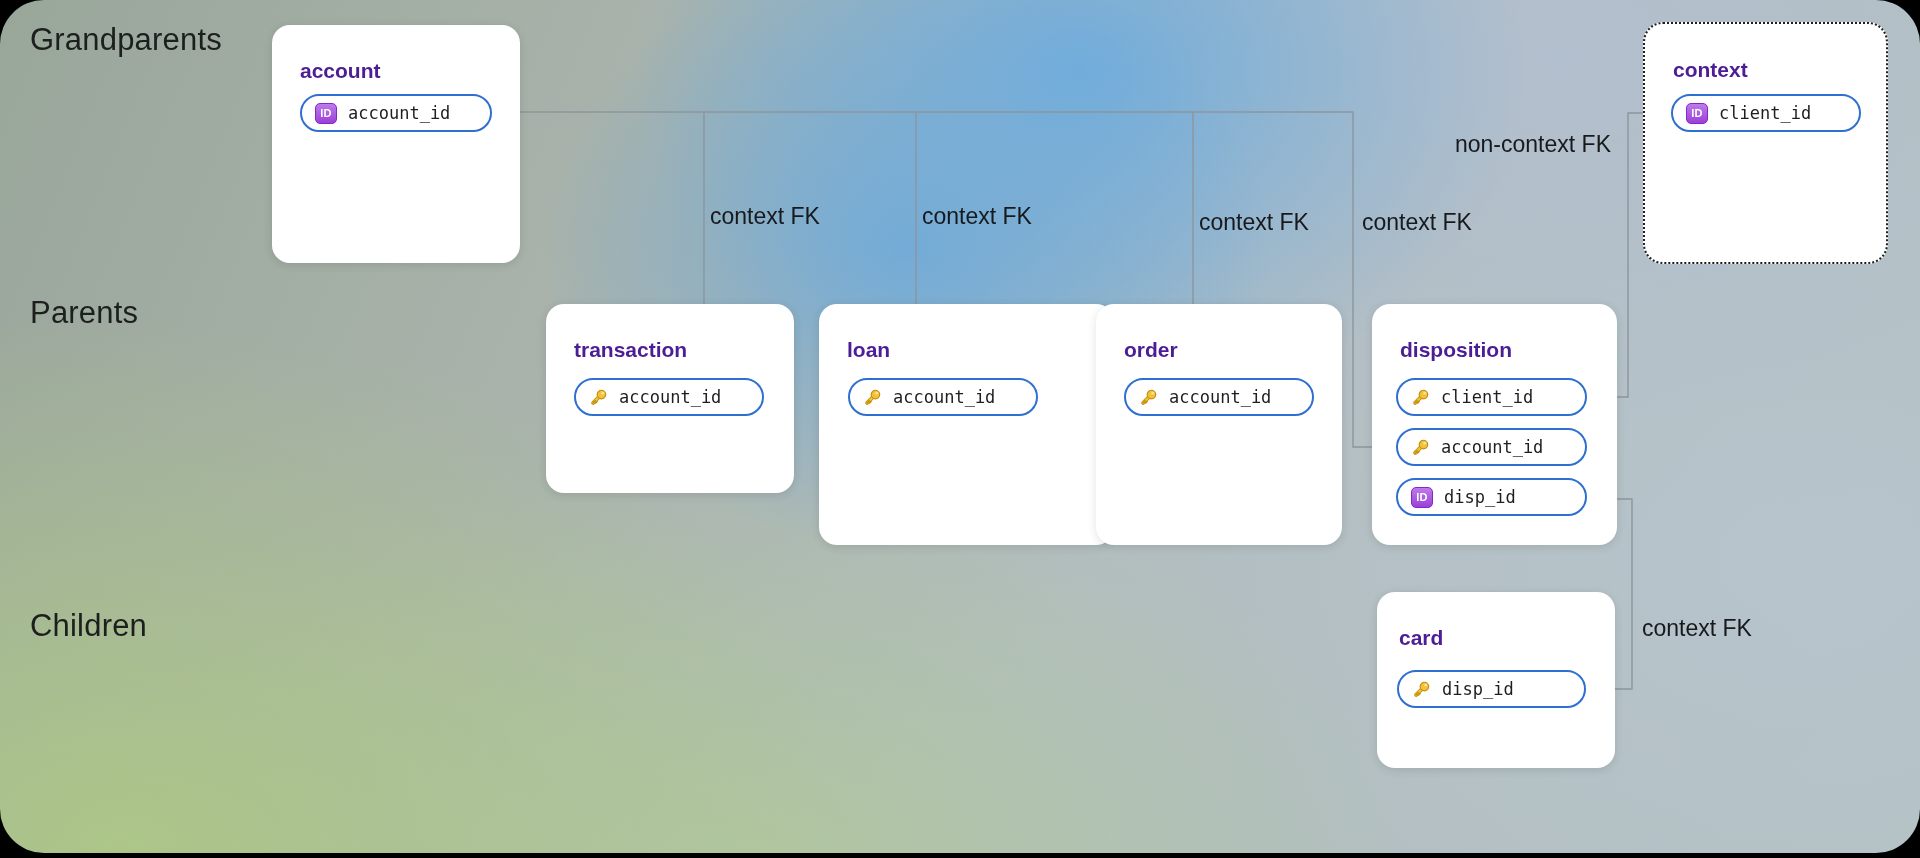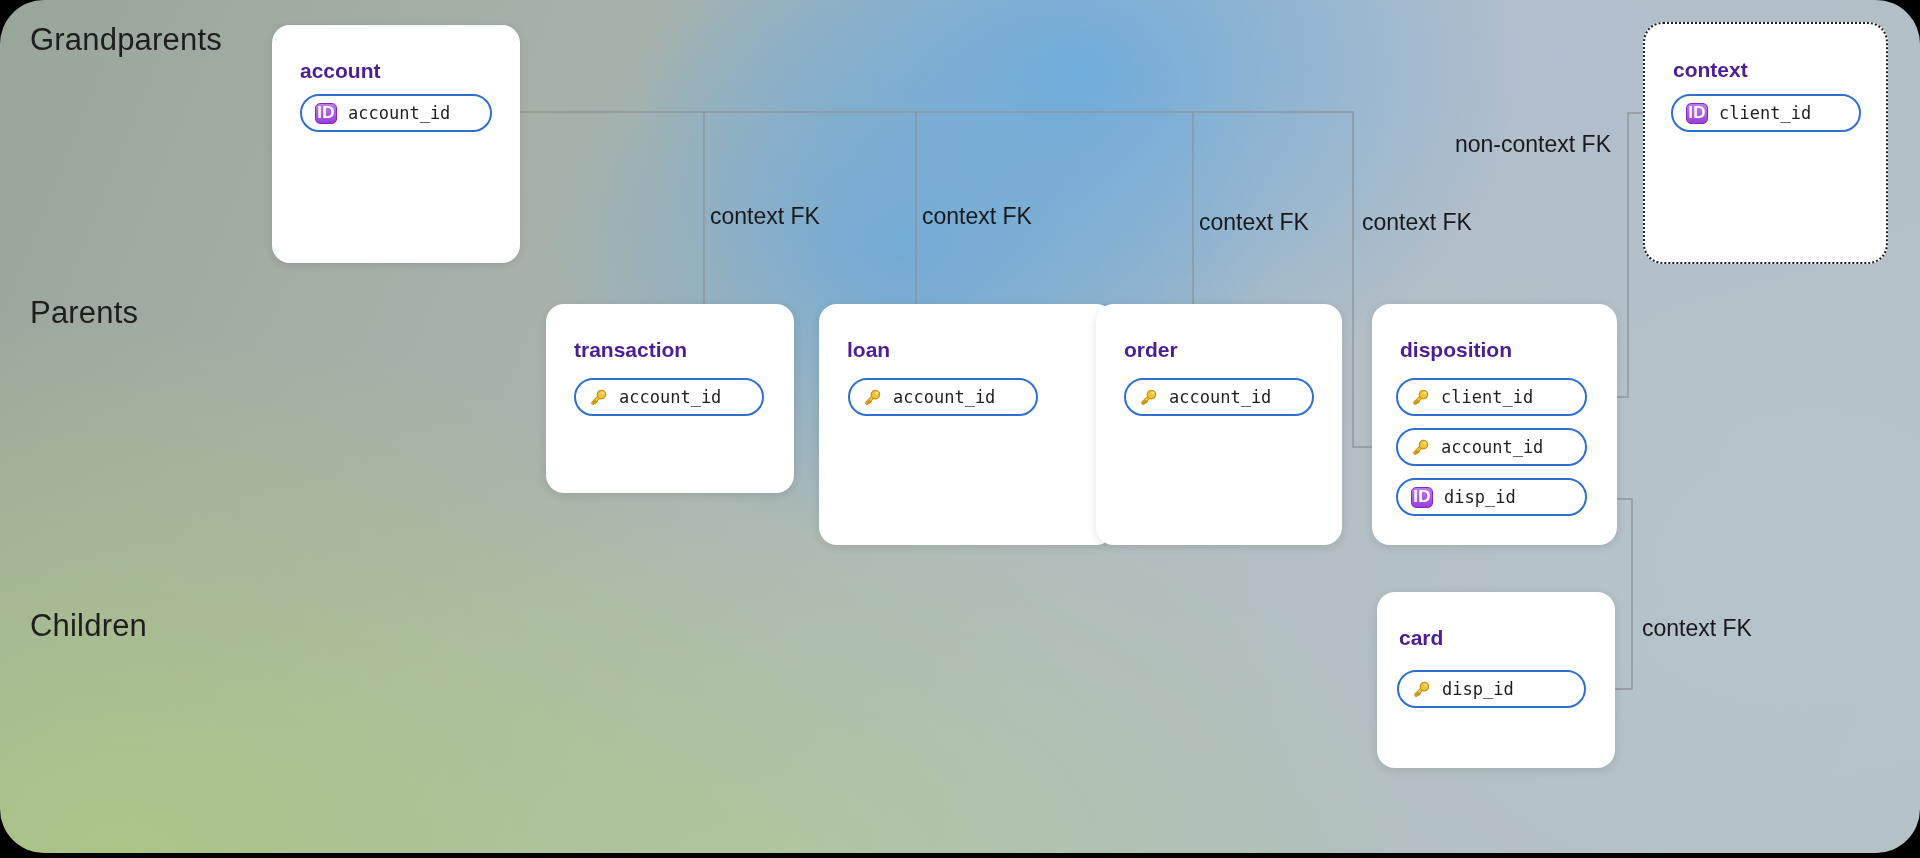--- a/index.html
+++ b/index.html
@@ -28,21 +28,21 @@
 
   .pill{position:absolute;height:38px;background:#fff;border:2px solid #2e6fd0;
         border-radius:19px;display:flex;align-items:center;gap:11px;
         padding:0 0 0 13px;box-sizing:border-box;}
   .field-name{font-family:"DejaVu Sans Mono", monospace;font-size:17px;color:#1c1e21;white-space:pre;}
 
   .id-badge{width:20px;height:19px;border-radius:5px;flex:0 0 auto;
         background:linear-gradient(180deg,#bd7ce9 0%,#9b3fd8 100%);
         border:1px solid #8526c9;color:#fff;
         display:flex;align-items:center;justify-content:center;
-        font-size:17px;font-weight:700;letter-spacing:0.3px;}
+        font-size:11px;font-weight:700;letter-spacing:0.3px;}
   .key-icon{width:19px;height:19px;flex:0 0 auto;display:flex;}
 
   .edge-label{position:absolute;font-size:23px;font-weight:400;color:#17191c;white-space:nowrap;}
 
   svg.wires{position:absolute;left:0;top:0;pointer-events:none;}
 </style>
 </head>
 <body>
 
 <div class="screen">

